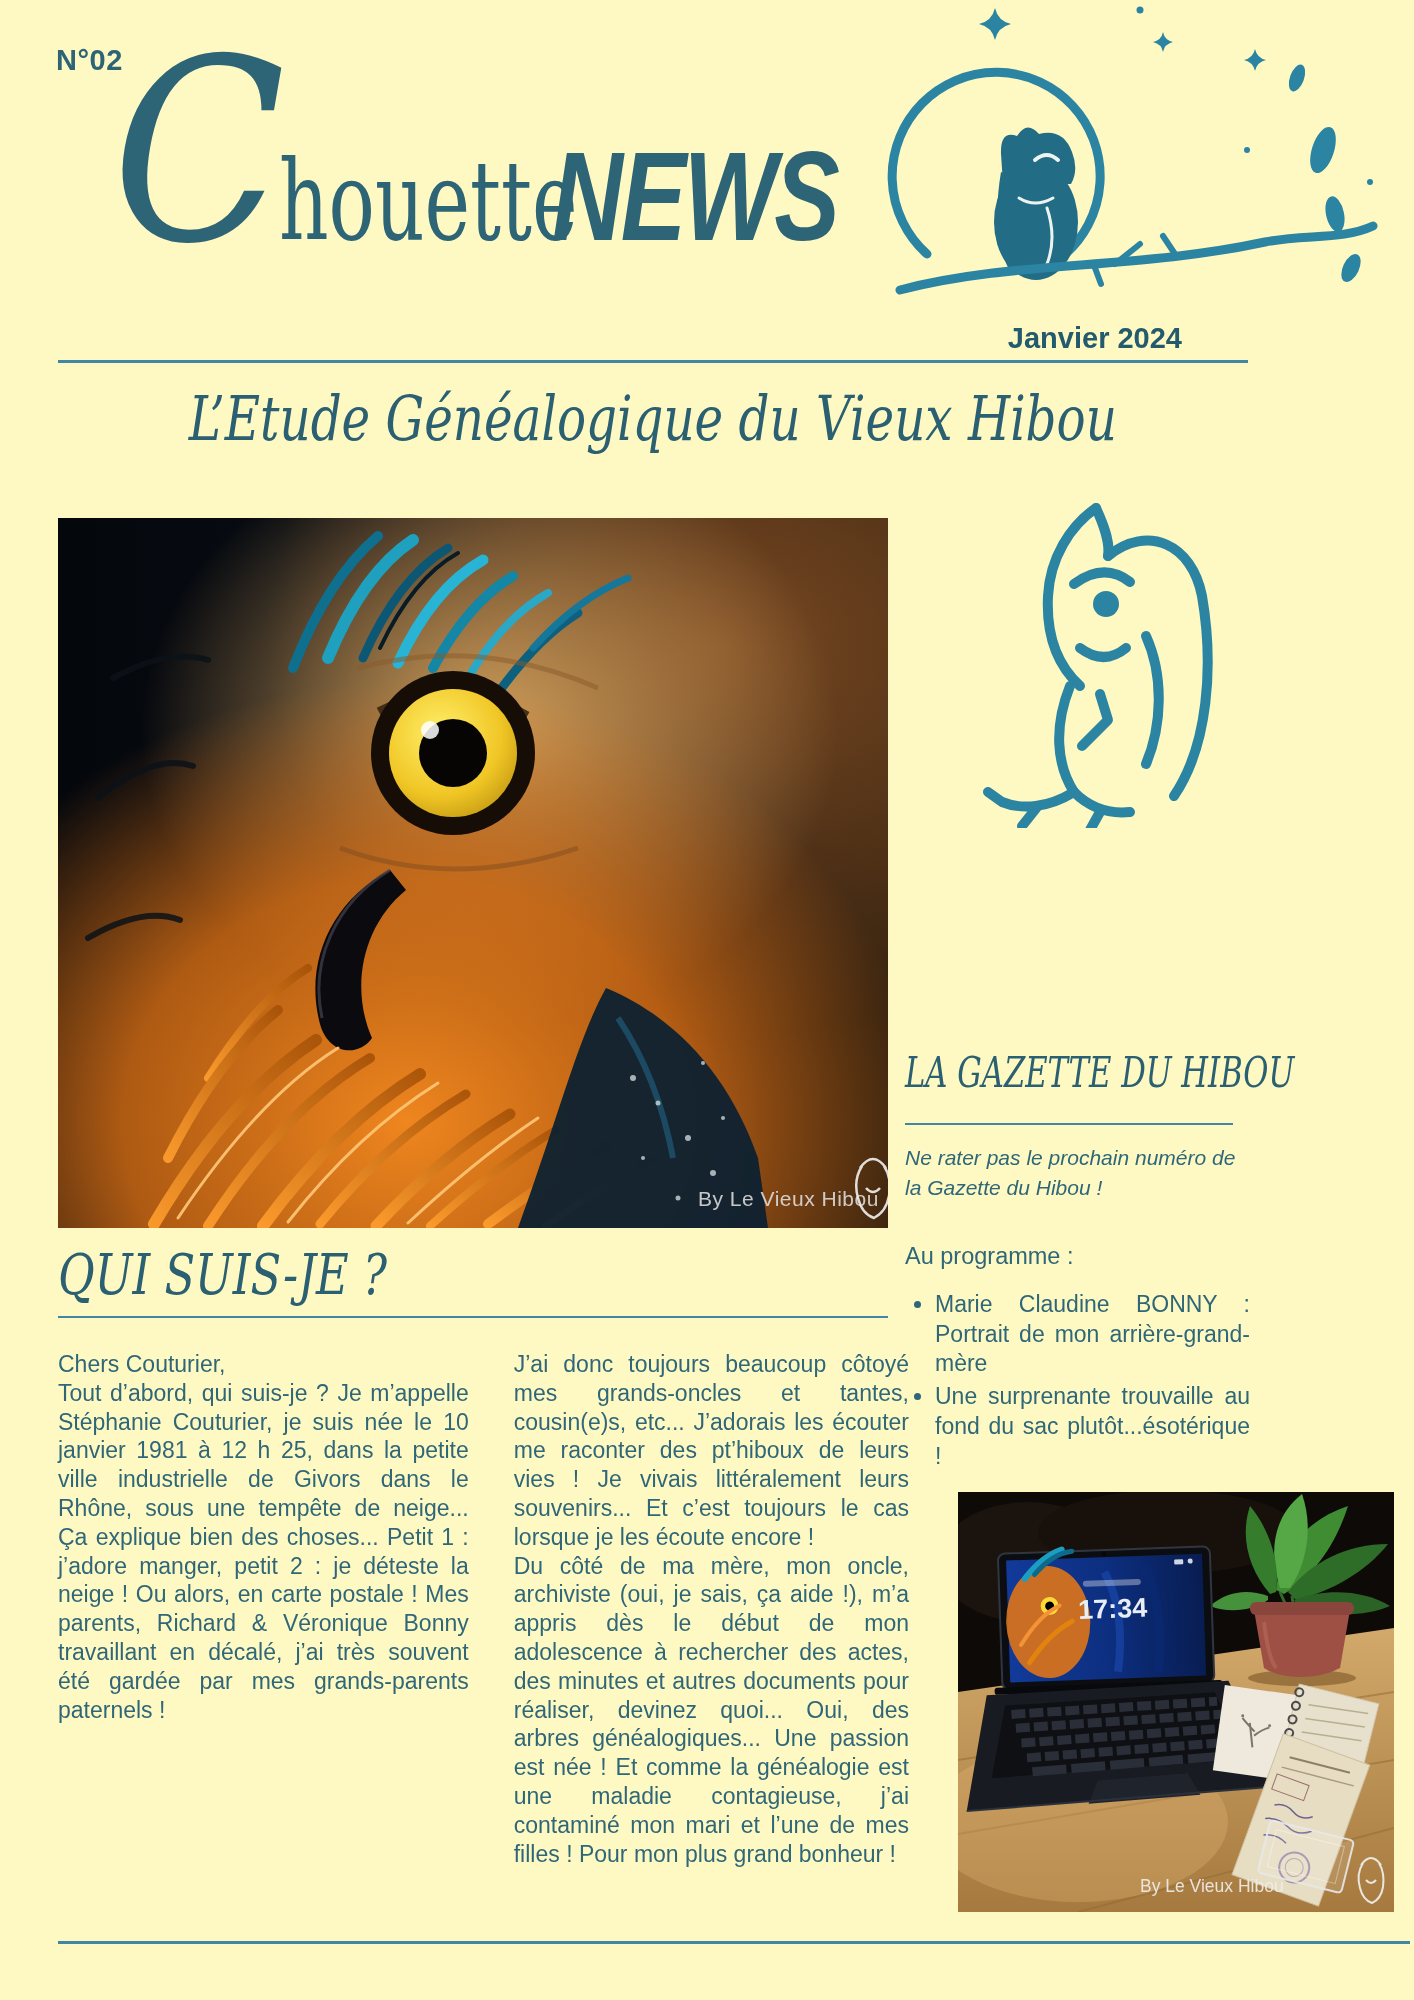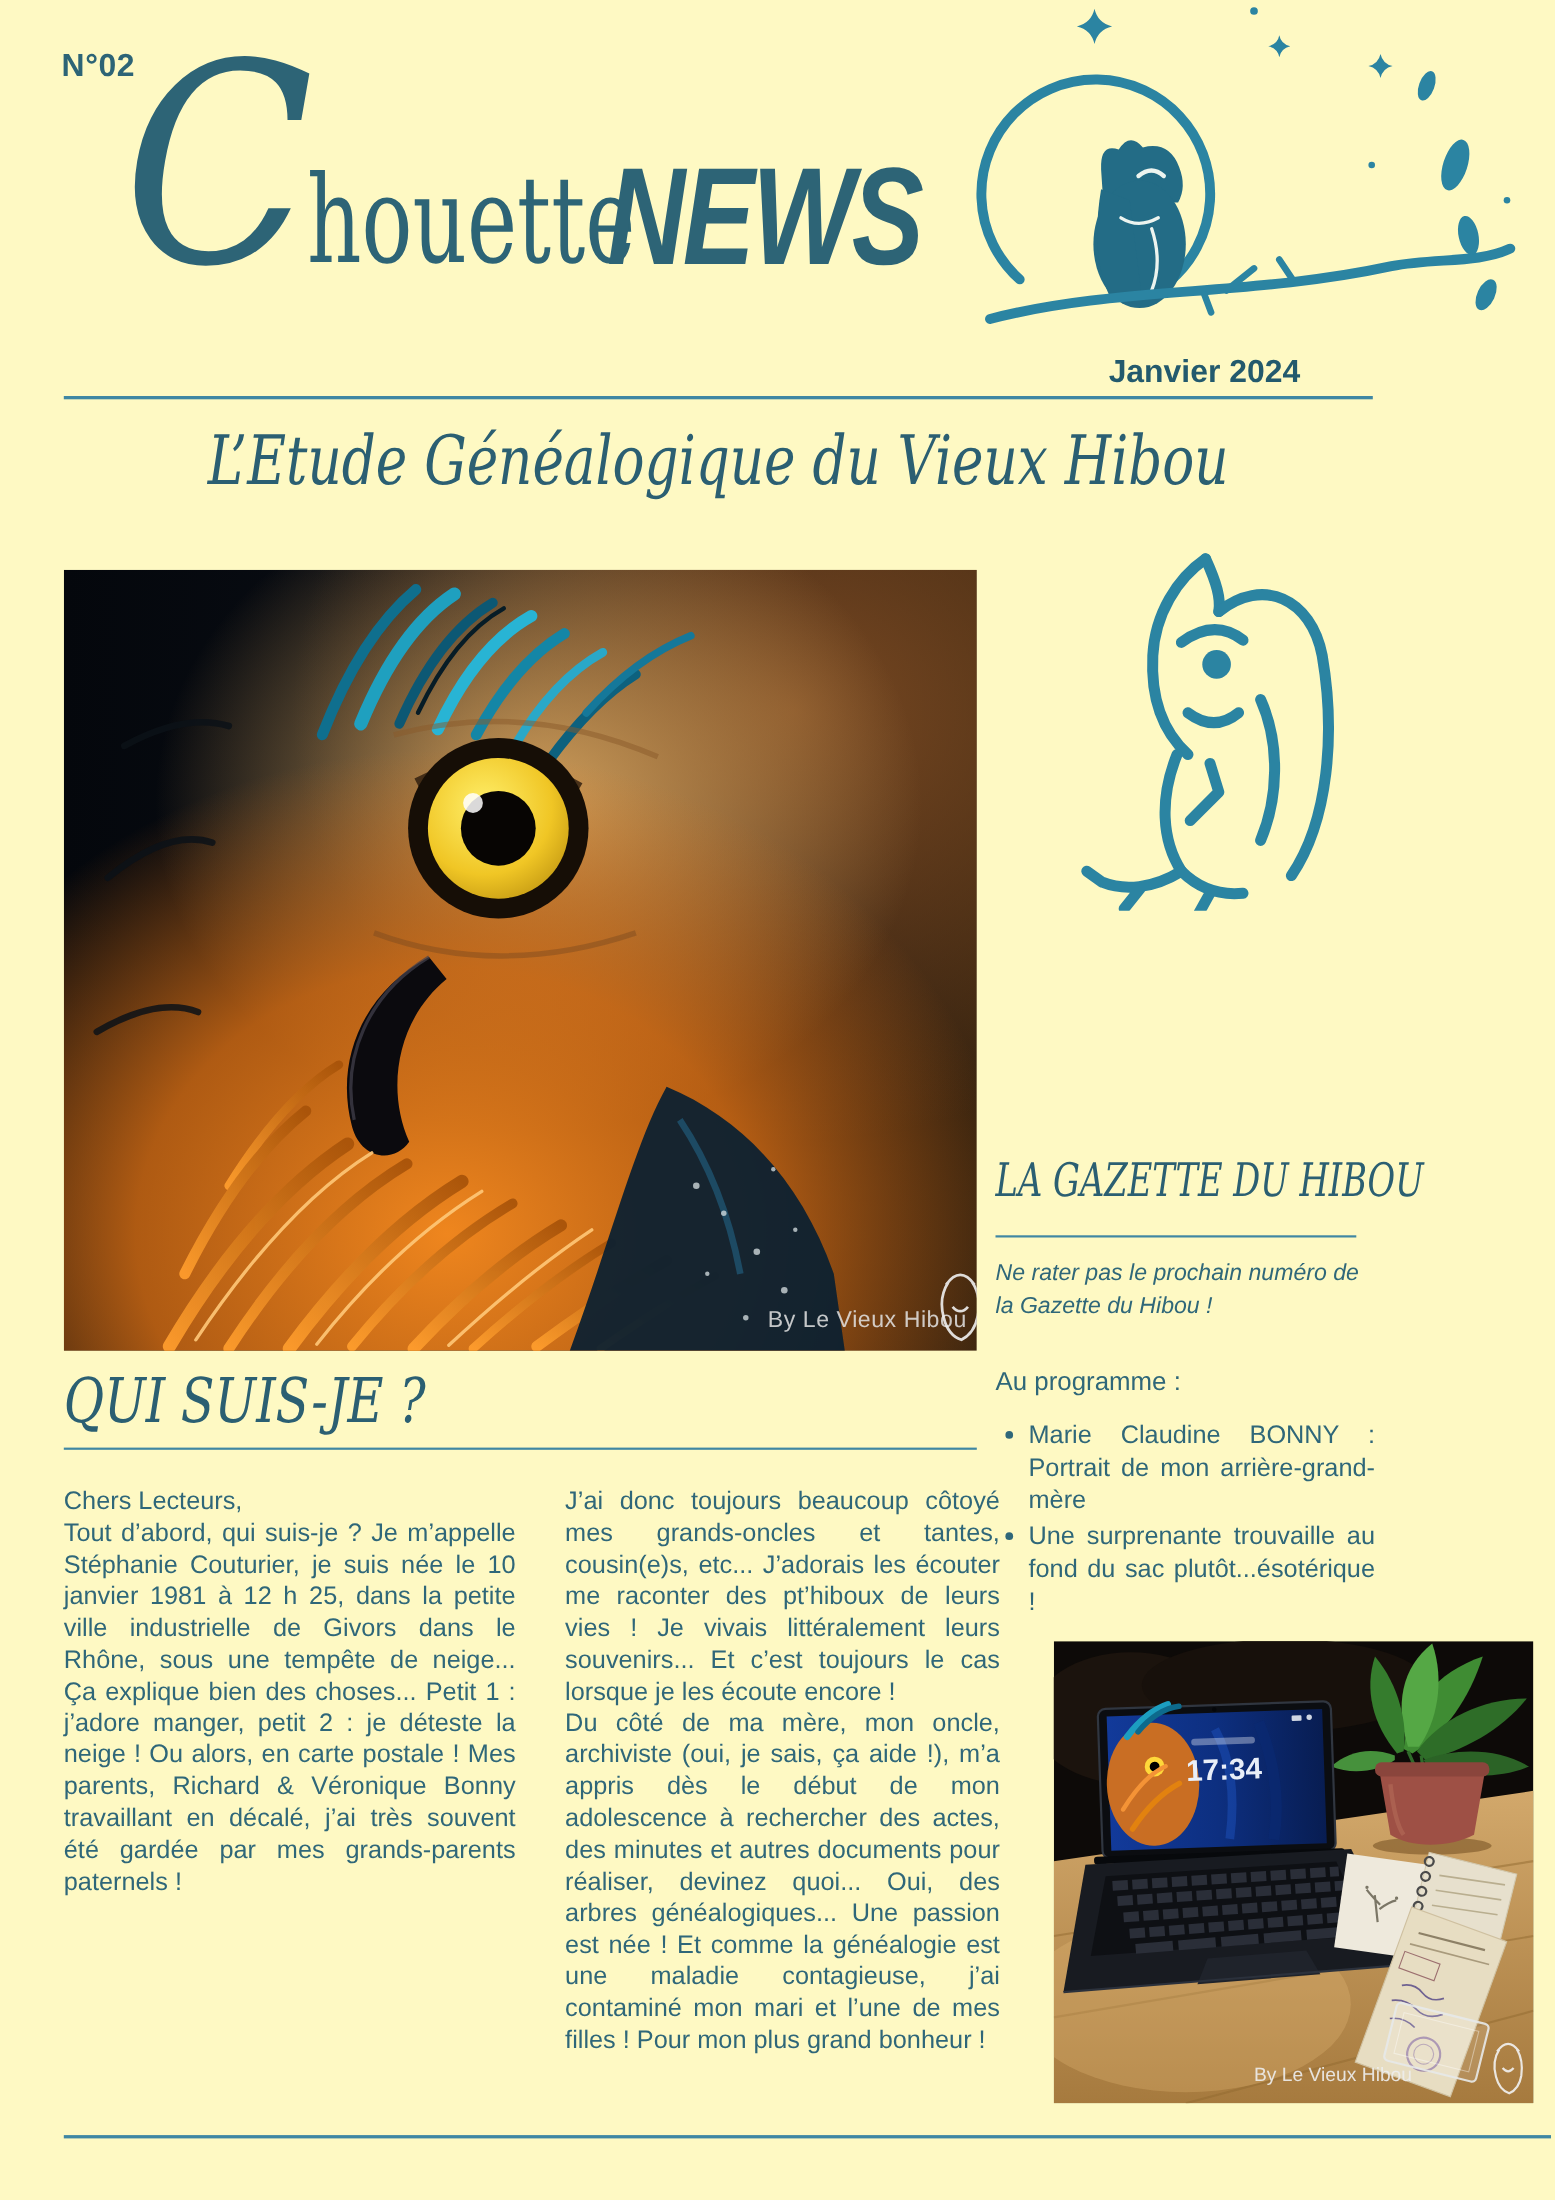--- a/index.html
+++ b/index.html
@@ -240,21 +240,21 @@
     </ul>
   </div>
 
   <div class="abs sec-head">
     <span>QUI SUIS-JE ?</span>
   </div>
   <div class="abs rule rule-sec"></div>
 
   <div class="abs cols">
     <div class="col c1">
-      <p>Chers Lecteurs,</p>
+      <p>Chers Couturier,</p>
       <p>Tout d’abord, qui suis-je ? Je m’appelle Stéphanie Couturier, je suis née le 10 janvier 1981 à 12 h 25, dans la petite ville industrielle de Givors dans le Rhône, sous une tempête de neige... Ça explique bien des choses... Petit 1 : j’adore manger, petit 2 : je déteste la neige ! Ou alors, en carte postale ! Mes parents, Richard &amp; Véronique Bonny travaillant en décalé, j’ai très souvent été gardée par mes grands-parents paternels !</p>
     </div>
     <div class="col c2">
       <p>J’ai donc toujours beaucoup côtoyé mes grands-oncles et tantes, cousin(e)s, etc... J’adorais les écouter me raconter des pt’hiboux de leurs vies ! Je vivais littéralement leurs souvenirs... Et c’est toujours le cas lorsque je les écoute encore !</p>
       <p>Du côté de ma mère, mon oncle, archiviste (oui, je sais, ça aide !), m’a appris dès le début de mon adolescence à rechercher des actes, des minutes et autres documents pour réaliser, devinez quoi... Oui, des arbres généalogiques... Une passion est née ! Et comme la généalogie est une maladie contagieuse, j’ai contaminé mon mari et l’une de mes filles ! Pour mon plus grand bonheur !</p>
     </div>
   </div>
 
   <svg class="abs bottom-photo" viewBox="0 0 436 420">
     <defs>

